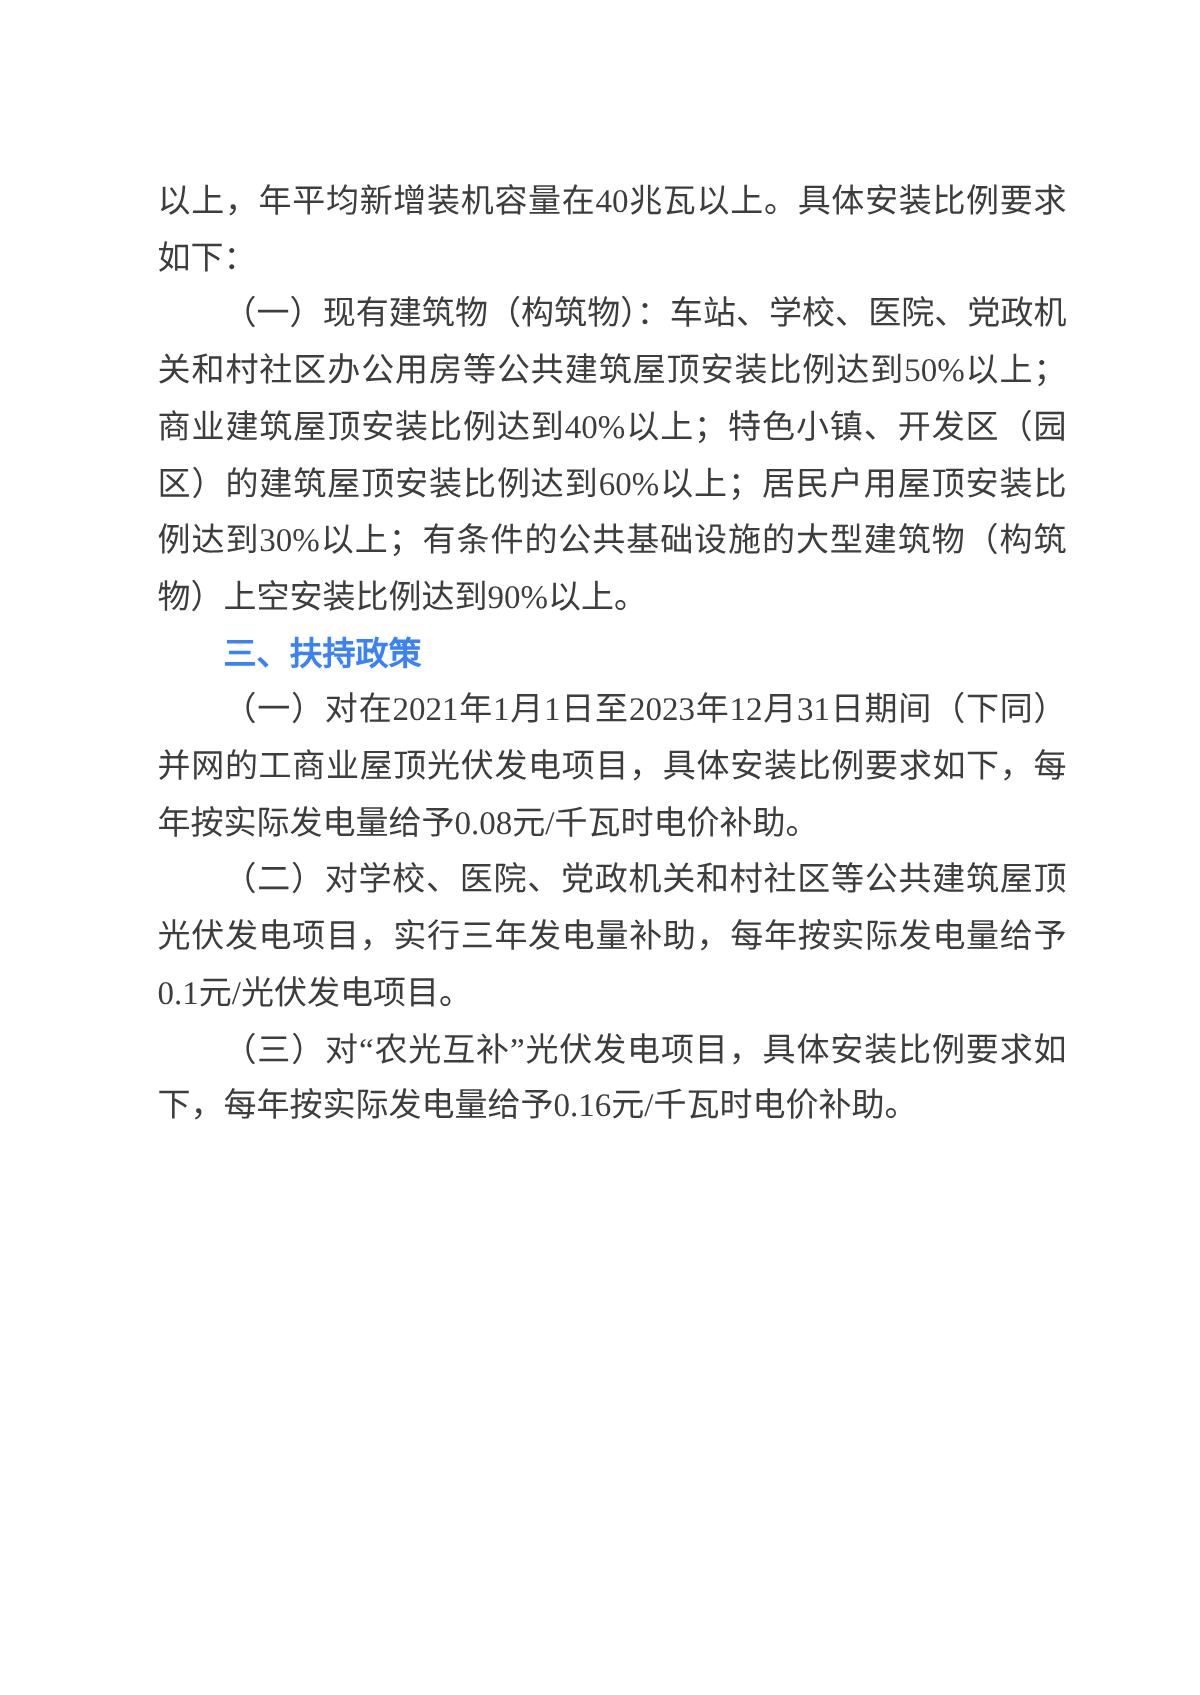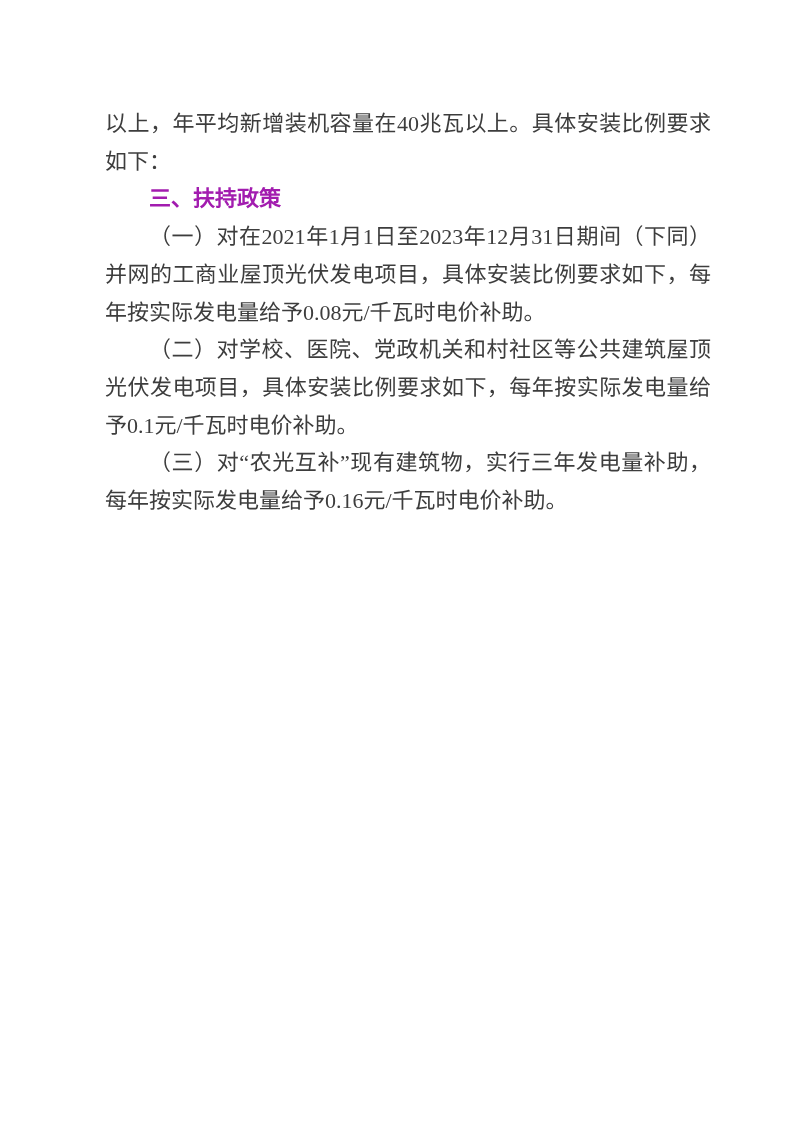--- a/index.html
+++ b/index.html
@@ -10,48 +10,49 @@
   .page {
     position: relative;
     width: 800px;
     height: 1130px;
     background: #ffffff;
     overflow: hidden;
   }
   .content {
     position: absolute;
     left: 105px;
-    top: 105px;
+    top: 115px;
     width: 606px;
     font-family: "Liberation Serif", "DejaVu Serif", serif;
     font-size: 22px;
     line-height: 37.7px;
     color: #3d3d3d;
     text-align: justify;
     text-justify: inter-ideograph;
   }
   .content p {
     margin: 0;
     padding: 0;
     text-indent: 44px;
     word-break: break-all;
   }
   .content p.flush {
     text-indent: 0;
   }
   .content p.heading {
     font-family: "Liberation Sans", "DejaVu Sans", sans-serif;
     font-weight: bold;
-    color: #a21caf;
+    color: #3b82f6;
   }
 </style>
 </head>
 <body>
 
 <div class="page">
   <main class="content">
     <p class="flush">以上，年平均新增装机容量在40兆瓦以上。具体安装比例要求如下：</p>
+    <p>（一）现有建筑物（构筑物）：车站、学校、医院、党政机关和村社区办公用房等公共建筑屋顶安装比例达到50%以上；商业建筑屋顶安装比例达到40%以上；特色小镇、开发区（园区）的建筑屋顶安装比例达到60%以上；居民户用屋顶安装比例达到30%以上；有条件的公共基础设施的大型建筑物（构筑物）上空安装比例达到90%以上。</p>
     <p class="heading">三、扶持政策</p>
     <p>（一）对在2021年1月1日至2023年12月31日期间（下同）并网的工商业屋顶光伏发电项目，具体安装比例要求如下，每年按实际发电量给予0.08元/千瓦时电价补助。</p>
-    <p>（二）对学校、医院、党政机关和村社区等公共建筑屋顶光伏发电项目，具体安装比例要求如下，每年按实际发电量给予0.1元/千瓦时电价补助。</p>
-    <p>（三）对“农光互补”现有建筑物，实行三年发电量补助，每年按实际发电量给予0.16元/千瓦时电价补助。</p>
+    <p>（二）对学校、医院、党政机关和村社区等公共建筑屋顶光伏发电项目，实行三年发电量补助，每年按实际发电量给予0.1元/光伏发电项目。</p>
+    <p>（三）对“农光互补”光伏发电项目，具体安装比例要求如下，每年按实际发电量给予0.16元/千瓦时电价补助。</p>
   </main>
 </div>
 
 </body></html>

